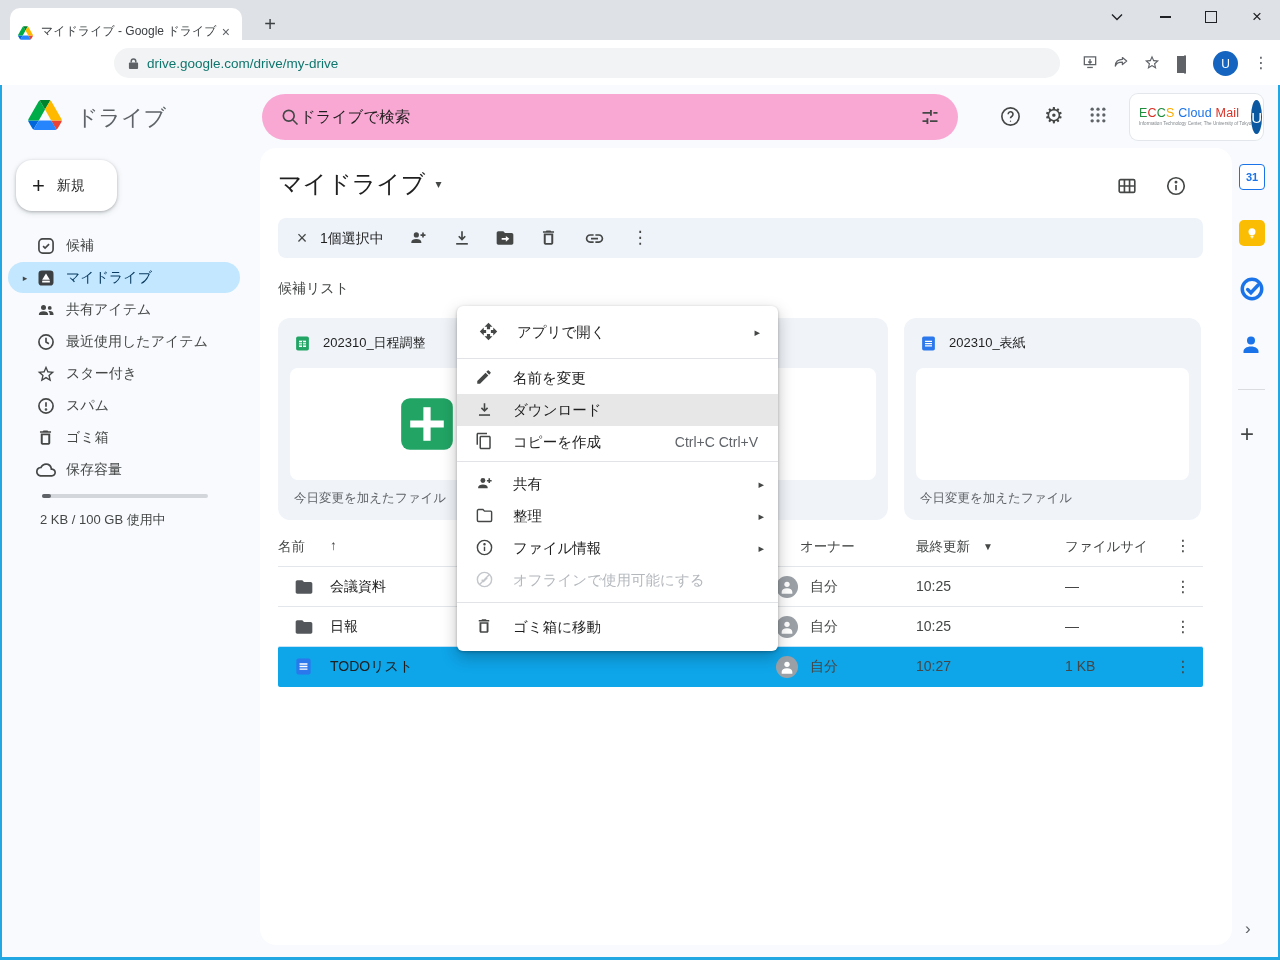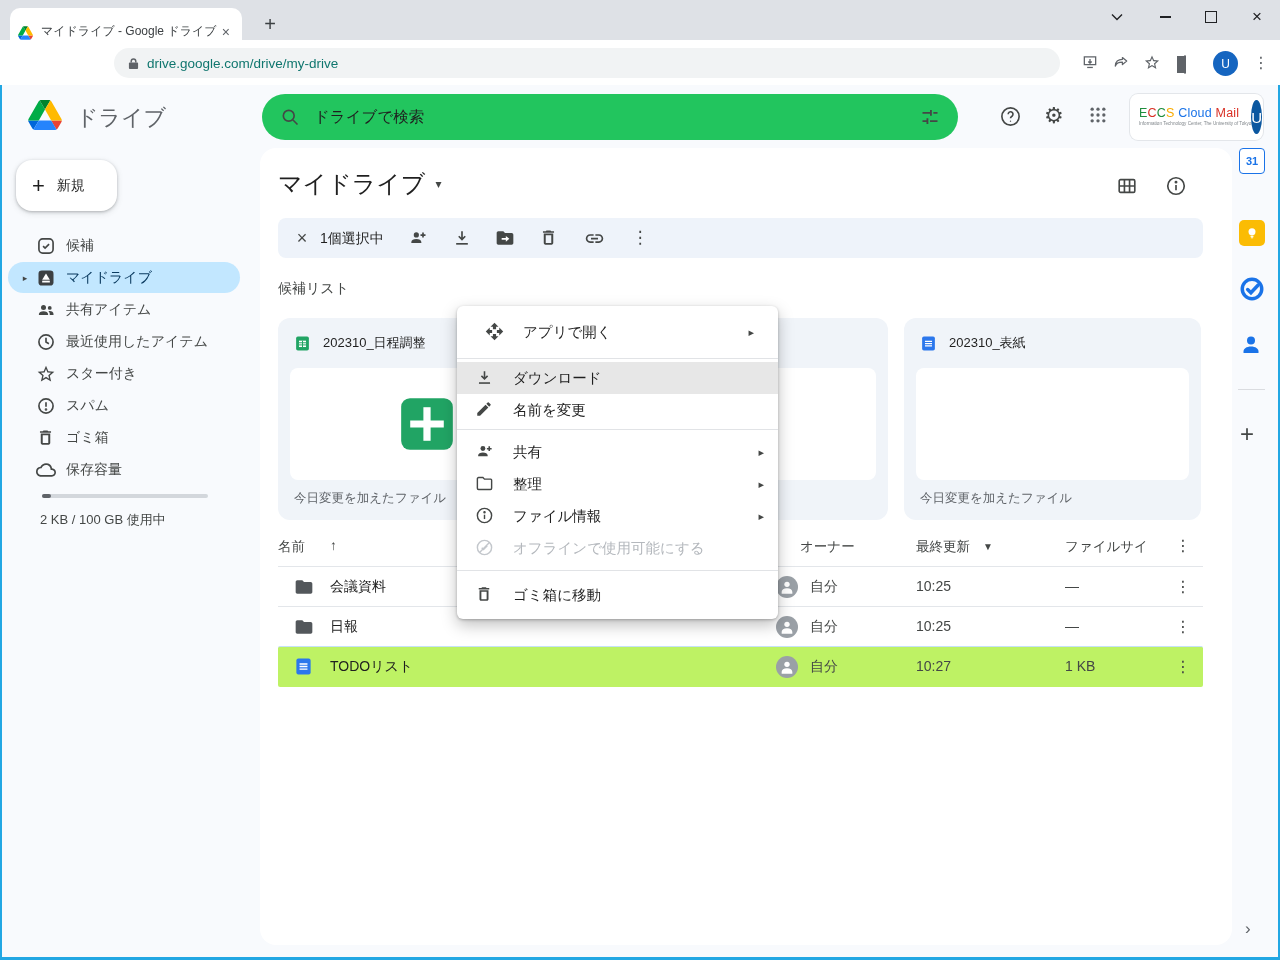--- a/index.html
+++ b/index.html
@@ -39,21 +39,21 @@
   .workspace{position:absolute;left:0;top:85px;right:0;bottom:0;background:#f8fafd}
   .edge{position:absolute;background:#22a7e3;z-index:99}
   .edge-l{left:0;top:85px;bottom:0;width:2px}
   .edge-r{right:0;top:85px;bottom:0;width:2px}
   .edge-b{left:0;right:0;bottom:0;height:3px}
 
   
   .dh-logo{position:absolute;left:28px;top:100px}
   .dh-name{position:absolute;left:76px;top:103px;font-size:22px;color:#5f6368}
   .searchbar{position:absolute;left:262px;top:94px;width:696px;height:46px;border-radius:23px;
-       background:#22c55e;display:flex;align-items:center;padding:0 18px;box-sizing:border-box;gap:14px}
+       background:#f9a8d4;display:flex;align-items:center;padding:0 18px;box-sizing:border-box;}
   .search-ph{font-size:15.5px;color:#1f1f1f}
   .hd-ic{position:absolute;top:105px;color:#444746}
   .gear-glyph{font-size:22px;line-height:24px}
   .eccs{position:absolute;left:1130px;top:94px;width:133px;height:46px;background:#fff;border-radius:8px;
        box-shadow:0 0 0 1px #e3e6ea;display:flex;align-items:center;padding:0 5px 0 9px;box-sizing:border-box}
   .eccs-txt{flex:1;line-height:1}
   .eccs-top{font-size:12.5px;font-weight:normal;letter-spacing:.2px;white-space:nowrap}
   .eccs-top .g{color:#1e8e3e}.eccs-top .r{color:#d93025}.eccs-top .o{color:#f9ab00}.eccs-top .b{color:#1a73e8}
   .eccs-sub{font-size:4.6px;color:#80868b;margin-top:2px;white-space:nowrap}
   .eccs-avatar{width:34px;height:34px;border-radius:50%;background:#0b57a0;color:#fff;font-size:15px;
@@ -91,36 +91,36 @@
   .card{position:absolute;top:170px;width:297px;height:202px;background:#f0f4f9;border-radius:12px}
   .card-head{display:flex;align-items:center;gap:12px;height:50px;padding:0 16px}
   .card-title{font-size:13px;color:#1f1f1f;font-weight:500}
   .card-thumb{margin:0 12px;height:112px;background:#fff;border-radius:8px;display:flex;align-items:center;justify-content:center}
   .card-caption{padding:10px 16px 0;font-size:12.5px;color:#5f6368}
 
   
   .thead{position:absolute;left:18px;top:386px;width:925px;height:28px;font-size:13.5px;color:#444746;font-weight:500}
   .th{position:absolute;top:4px}
   .trow{position:absolute;left:18px;width:925px;height:40px;border-top:1px solid #e3e6ea;font-size:14px}
-  .trow.sel{background:#bef264;border-top-color:#c6e2f7;border-radius:2px}
+  .trow.sel{background:#0ea5e9;border-top-color:#c6e2f7;border-radius:2px}
   .td{position:absolute;top:11px}
   .row-ic{position:absolute;left:16px;top:10px;width:20px;height:20px}
   .row-name{left:52px;color:#1f1f1f;font-weight:500}
   .own-avatar{position:absolute;left:498px;top:9px;width:22px;height:22px;border-radius:50%;background:#9aa0a6;overflow:hidden}
   .own-avatar svg{margin:3px auto 0}
   .td-owner{left:532px;color:#444746}
   .td-mod{left:638px;color:#444746}
   .td-size{left:787px;color:#444746}
   .td-kebab{left:897px;top:10px;font-size:16px;color:#444746}
 
   
   .cmenu{position:absolute;left:457px;top:306px;width:321px;background:#fff;border-radius:6px;z-index:50;
        box-shadow:0 1px 3px rgba(0,0,0,.25),0 6px 16px rgba(0,0,0,.25)}
   .cm-sec{padding:6px 0}
-  .cm-sec.s1{padding:7px 10px}.cm-sec.s2{padding:3px 0}.cm-sec.s4{padding:8px 0}
+  .cm-sec.s1{padding:7px 4px}.cm-sec.s2{padding:3px 0}.cm-sec.s4{padding:8px 0}
   .cm-div{height:1px;background:#e1e3e6}
   .cm-item{position:relative;height:32px;display:flex;align-items:center}
   .cm-item.tall{height:38px}
   .cm-item.hl{background:#e7e7e7}
   .cm-ic{position:absolute;left:18px;width:20px;height:20px;color:#444746}
   .cm-label{position:absolute;left:56px;font-size:14.5px;color:#1f1f1f}
   .cm-short{position:absolute;right:20px;font-size:14px;color:#5f6368}
   .cm-sub{position:absolute;right:14px;font-size:11px;color:#444746}
   .cm-item.dis .cm-label{color:#b4b8bd}
   .cm-item.dis .cm-ic{color:#c3c7cc}
@@ -518,21 +518,21 @@
           <path d="M12 14c-5 0-8 2.5-8 5.5V22h16v-2.5c0-3-3-5.5-8-5.5z"></path>
         </svg>
       </span>
     <span class="td td-owner">自分</span>
     <span class="td td-mod">10:27</span>
     <span class="td td-size">1 KB</span>
     <span class="td td-kebab">⋮</span>
   </div>
 </div>
 
-<div class="rail-ic cal-ic" style="top:148px">31</div>
+<div class="rail-ic cal-ic" style="top:164px">31</div>
 <div class="rail-ic keep-ic" style="top:220px">
   <svg width="14" height="14" viewBox="0 0 24 24" fill="#fff">
       <circle cx="12" cy="10" r="6"></circle>
       <rect x="9.5" y="16.5" width="5" height="2.2"></rect>
       <rect x="10" y="19.4" width="4" height="1.6"></rect>
     </svg>
 </div>
 <div class="rail-ic" style="top:276px">
   <svg width="26" height="26" viewBox="0 0 24 24">
       <circle cx="12" cy="12" r="9" fill="none" stroke="#1a73e8" stroke-width="3.2"></circle>
@@ -556,36 +556,45 @@
         <svg width="19" height="19" viewBox="0 0 24 24" fill="#444746">
             <path d="M10 9h4V6h3l-5-5-5 5h3v3zm-1 1H6V7l-5 5 5 5v-3h3v-4zm14 2l-5-5v3h-3v4h3v3l5-5zm-9 3h-4v3H7l5 5 5-5h-3v-3z"></path>
           </svg>
       </span>
       <span class="cm-label">アプリで開く</span>
       <span class="cm-sub">▸</span>
     </div>
   </div>
   <div class="cm-div"></div>
   <div class="cm-sec s2">
+    <div class="cm-item">
+      <span class="cm-ic">
+        <svg width="18" height="18" viewBox="0 0 24 24" fill="#444746">
+            <path d="M3 17.25V21h3.75L17.81 9.94l-3.75-3.75L3 17.25zM20.71 7.04a.996.996 0 000-1.41l-2.34-2.34a.996.996 0 00-1.41 0l-1.83 1.83 3.75 3.75 1.83-1.83z"></path>
+          </svg>
+      </span>
+      <span class="cm-label">名前を変更</span>
+    </div>
     <div class="cm-item hl">
       <span class="cm-ic">
         <svg width="19" height="19" viewBox="0 0 24 24" fill="#444746">
             <path d="M12 15.2l-4.6-4.6 1.4-1.4 2.2 2.2V4h2v7.4l2.2-2.2 1.4 1.4z"></path>
             <path d="M5 18h14v2H5z"></path>
           </svg>
       </span>
       <span class="cm-label">ダウンロード</span>
     </div>
     <div class="cm-item">
       <span class="cm-ic">
         <svg width="18" height="18" viewBox="0 0 24 24" fill="#444746">
-            <path d="M3 17.25V21h3.75L17.81 9.94l-3.75-3.75L3 17.25zM20.71 7.04a.996.996 0 000-1.41l-2.34-2.34a.996.996 0 00-1.41 0l-1.83 1.83 3.75 3.75 1.83-1.83z"></path>
-          </svg>
-      </span>
-      <span class="cm-label">名前を変更</span>
+            <path d="M16 1H4c-1.1 0-2 .9-2 2v14h2V3h12V1zm3 4H8c-1.1 0-2 .9-2 2v14c0 1.1.9 2 2 2h11c1.1 0 2-.9 2-2V7c0-1.1-.9-2-2-2zm0 16H8V7h11v14z"></path>
+          </svg>
+      </span>
+      <span class="cm-label">コピーを作成</span>
+      <span class="cm-short">Ctrl+C Ctrl+V</span>
     </div>
   </div>
   <div class="cm-div"></div>
   <div class="cm-sec">
     <div class="cm-item">
       <span class="cm-ic">
         <svg width="19" height="19" viewBox="0 0 24 24" fill="#444746">
             <circle cx="10" cy="8.3" r="3.1"></circle>
             <path d="M10 13.2c-3.3 0-6 1.6-6 3.6V18h12v-1.2c0-2-2.7-3.6-6-3.6z"></path>
             <path d="M19 5.5v2h2v2h-2v2h-2v-2h-2v-2h2v-2z"></path>

